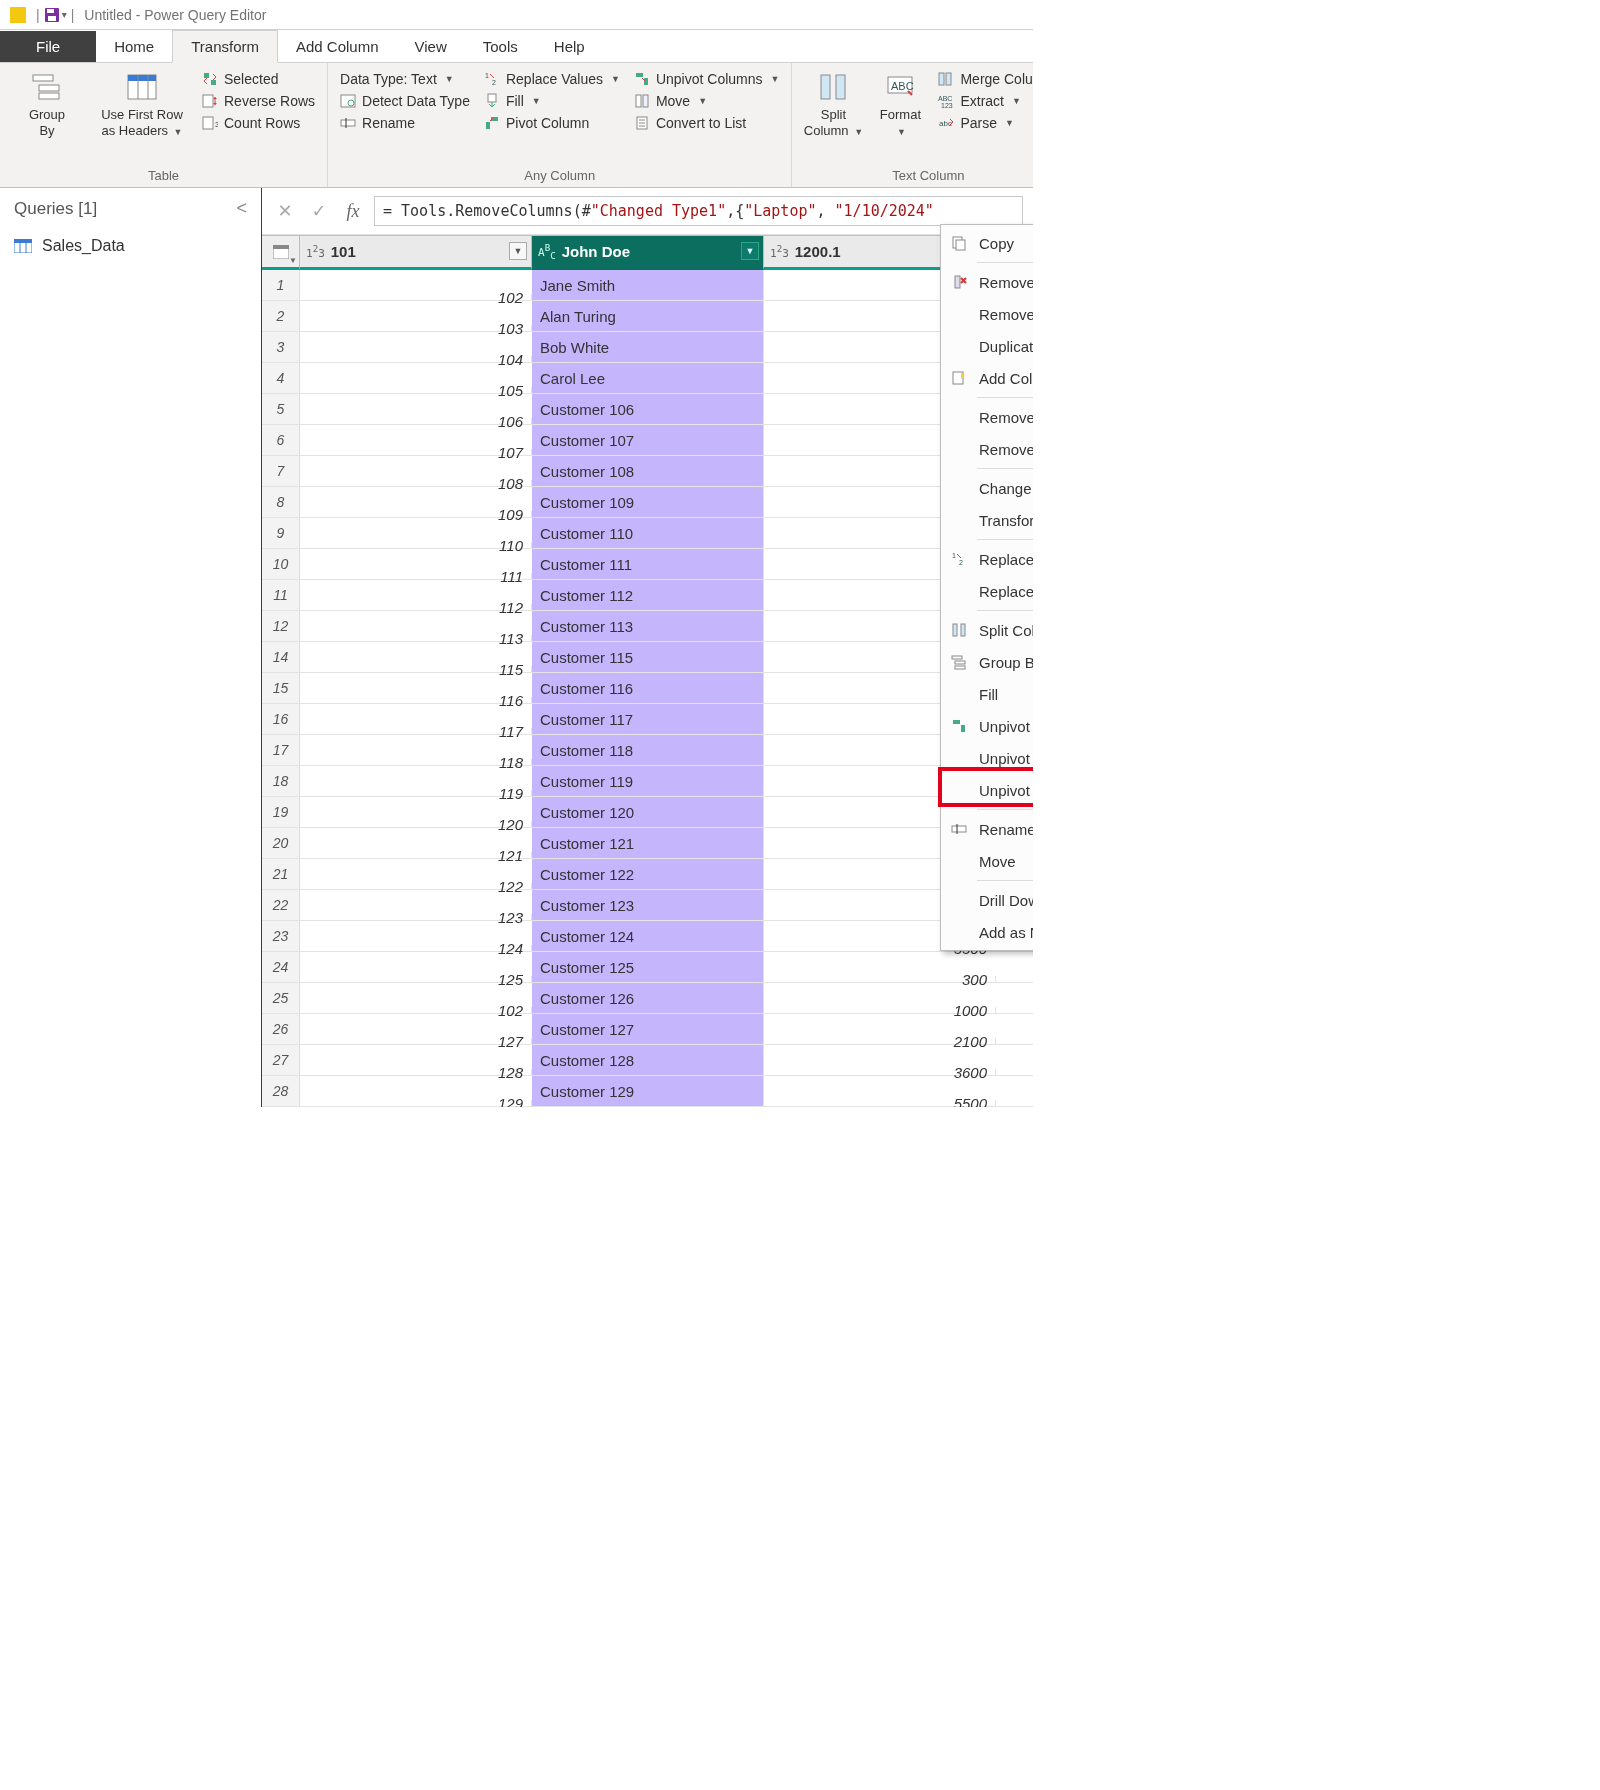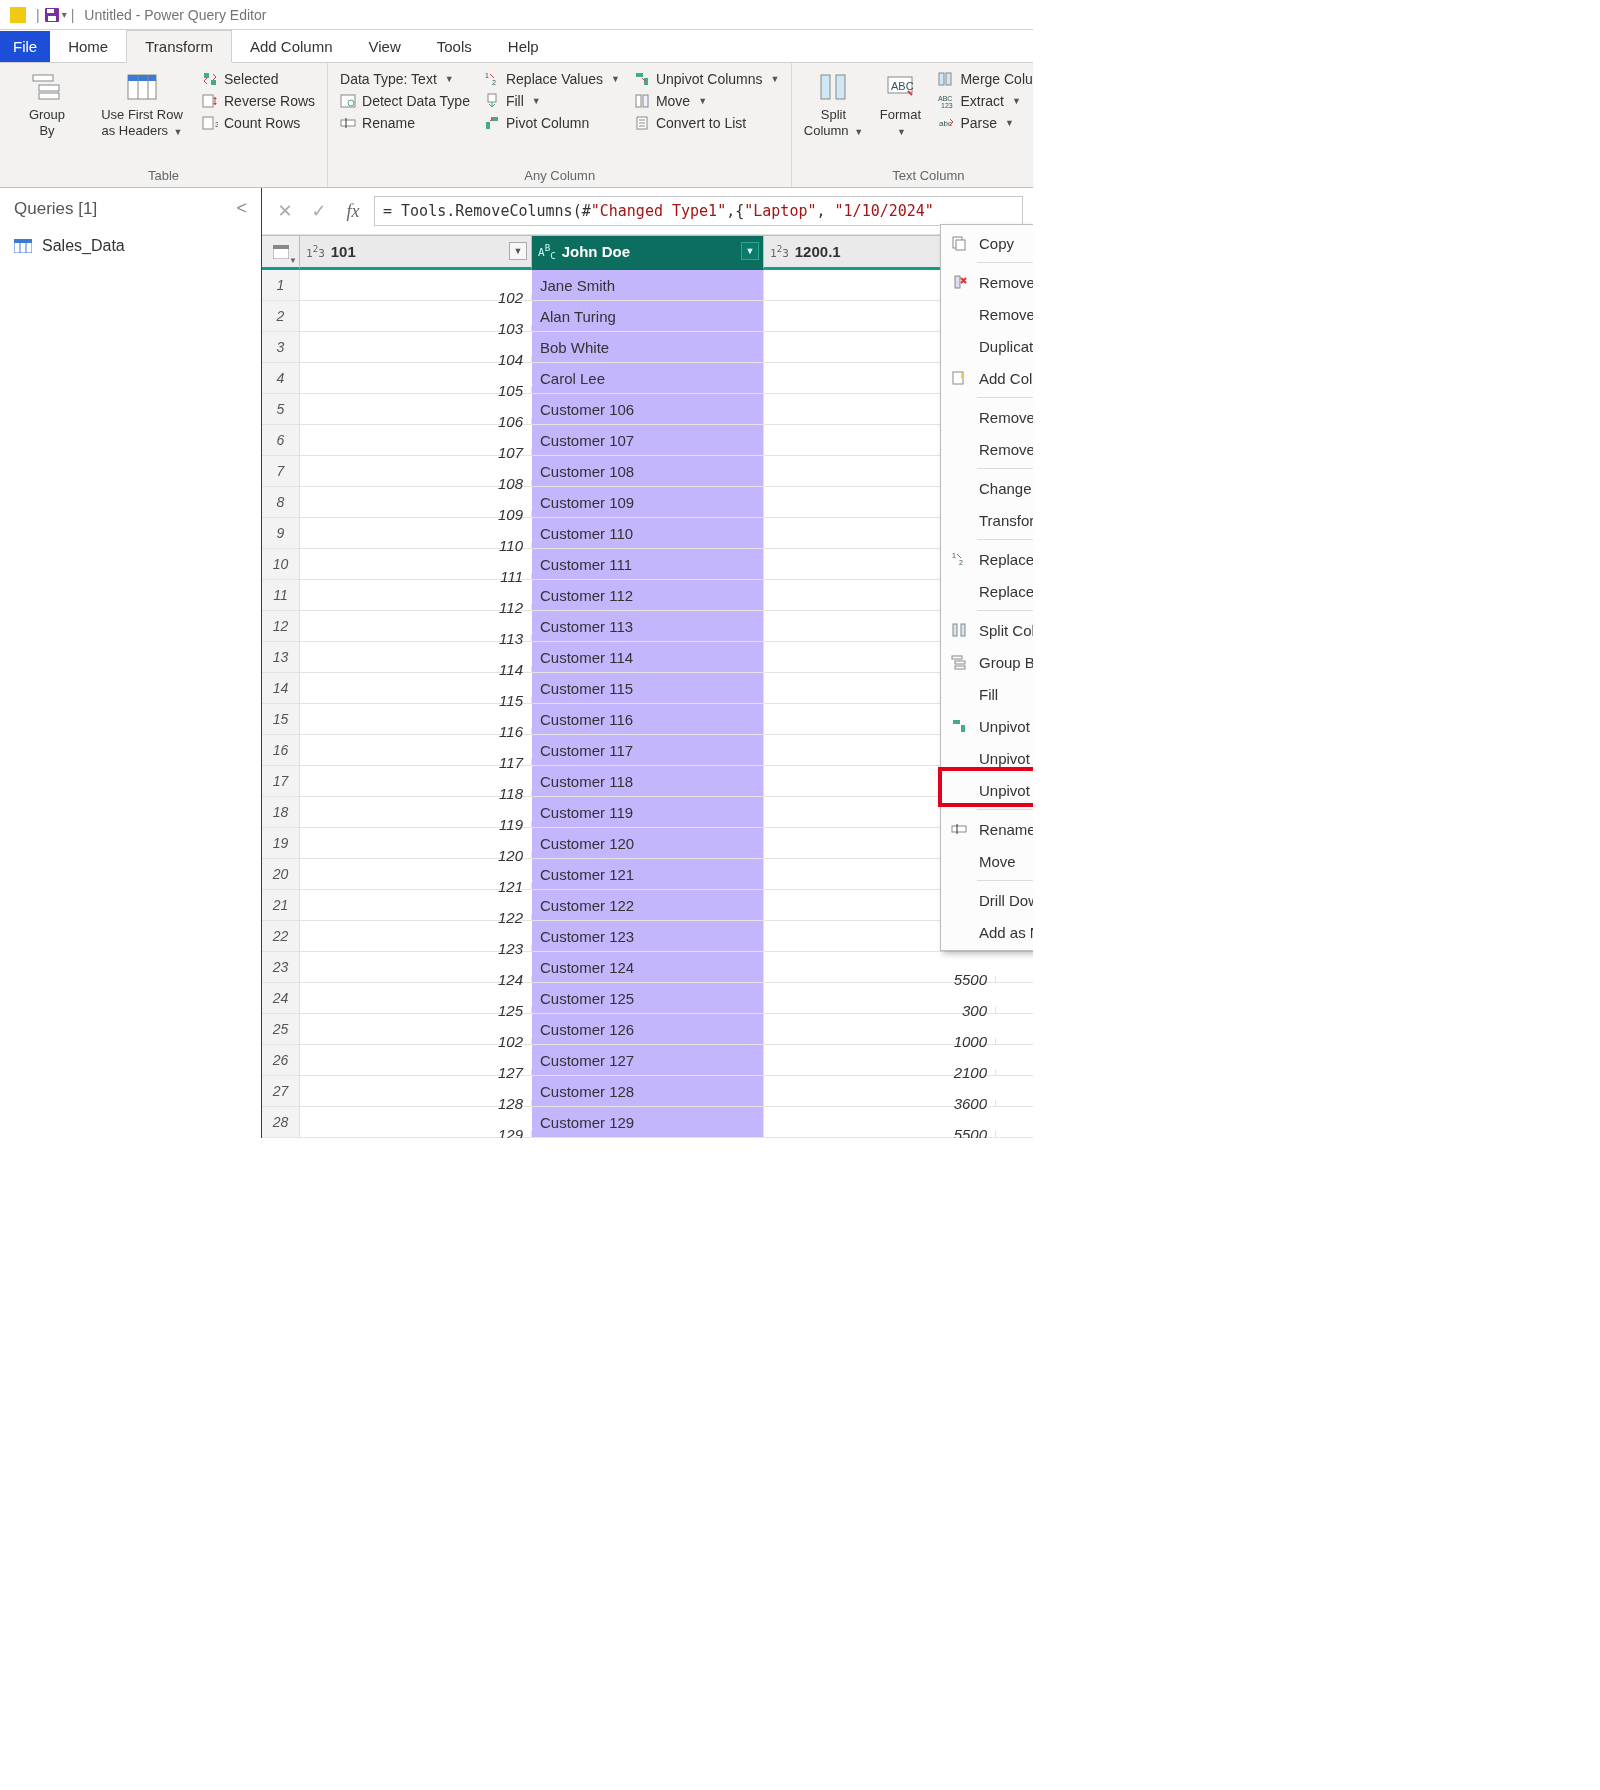--- a/index.html
+++ b/index.html
@@ -11,21 +11,21 @@
   .titlebar .logo-pbi::before { content:""; position:absolute; left:0; bottom:0; width:5px; height:12px; background:#f2c811; }
   .titlebar .logo-pbi::after { content:""; position:absolute; left:6px; bottom:0; width:5px; height:16px; background:#f2c811; }
   .titlebar .sep { color:#888; margin:0 4px; }
   .titlebar .save-icon svg { width:16px; height:16px; }
   .titlebar .qat-dd { font-size:10px; color:#666; margin-left:2px; }
   .titlebar .title-text { margin-left:6px; color:#737373; }
   
   
   .ribbon-tabs { display:flex; align-items:flex-end; height:32px; background:#fff; }
   .ribbon-tab { padding:7px 18px; font-size:15px; color:#333; cursor:pointer; }
-  .ribbon-tab.file { background:#1d4ed8; color:#fff; padding:7px 13px; }
+  .ribbon-tab.file { background:#404040; color:#fff; padding:7px 36px; }
   .ribbon-tab.active { border:1px solid #d0d0d0; border-bottom:1px solid #f3f2f1; background:#f3f2f1; position:relative; top:1px; }
   
   
   .ribbon { display:flex; background:#f3f2f1; border-top:1px solid #d0d0d0; border-bottom:1px solid #c0c0c0; height:126px; }
   .ribbon-group { display:flex; flex-direction:column; border-right:1px solid #d8d8d8; padding:4px 8px 2px 8px; }
   .ribbon-group-body { display:flex; align-items:flex-start; gap:6px; flex:1; }
   .ribbon-group-label { text-align:center; font-size:13px; color:#666; padding:2px 0; }
   .rb-big { display:flex; flex-direction:column; align-items:center; justify-content:flex-start; width:78px; padding-top:4px; cursor:pointer; }
   .rb-big .ic { width:32px; height:32px; margin-bottom:4px; }
   .rb-big .lbl { text-align:center; font-size:13px; line-height:1.2; }
@@ -445,26 +445,20 @@
             <div class="cell col-2 sel">Customer 112</div>
             <div class="cell num col-3"></div>
           </div>
           <div class="row">
             <div class="rn">12</div>
             <div class="cell num col-1">113</div>
             <div class="cell col-2 sel">Customer 113</div>
             <div class="cell num col-3"></div>
           </div>
           <div class="row">
-            <div class="rn">13</div>
-            <div class="cell num col-1">114</div>
-            <div class="cell col-2 sel">Customer 114</div>
-            <div class="cell num col-3"></div>
-          </div>
-          <div class="row">
             <div class="rn">14</div>
             <div class="cell num col-1">115</div>
             <div class="cell col-2 sel">Customer 115</div>
             <div class="cell num col-3"></div>
           </div>
           <div class="row">
             <div class="rn">15</div>
             <div class="cell num col-1">116</div>
             <div class="cell col-2 sel">Customer 116</div>
             <div class="cell num col-3"></div>

